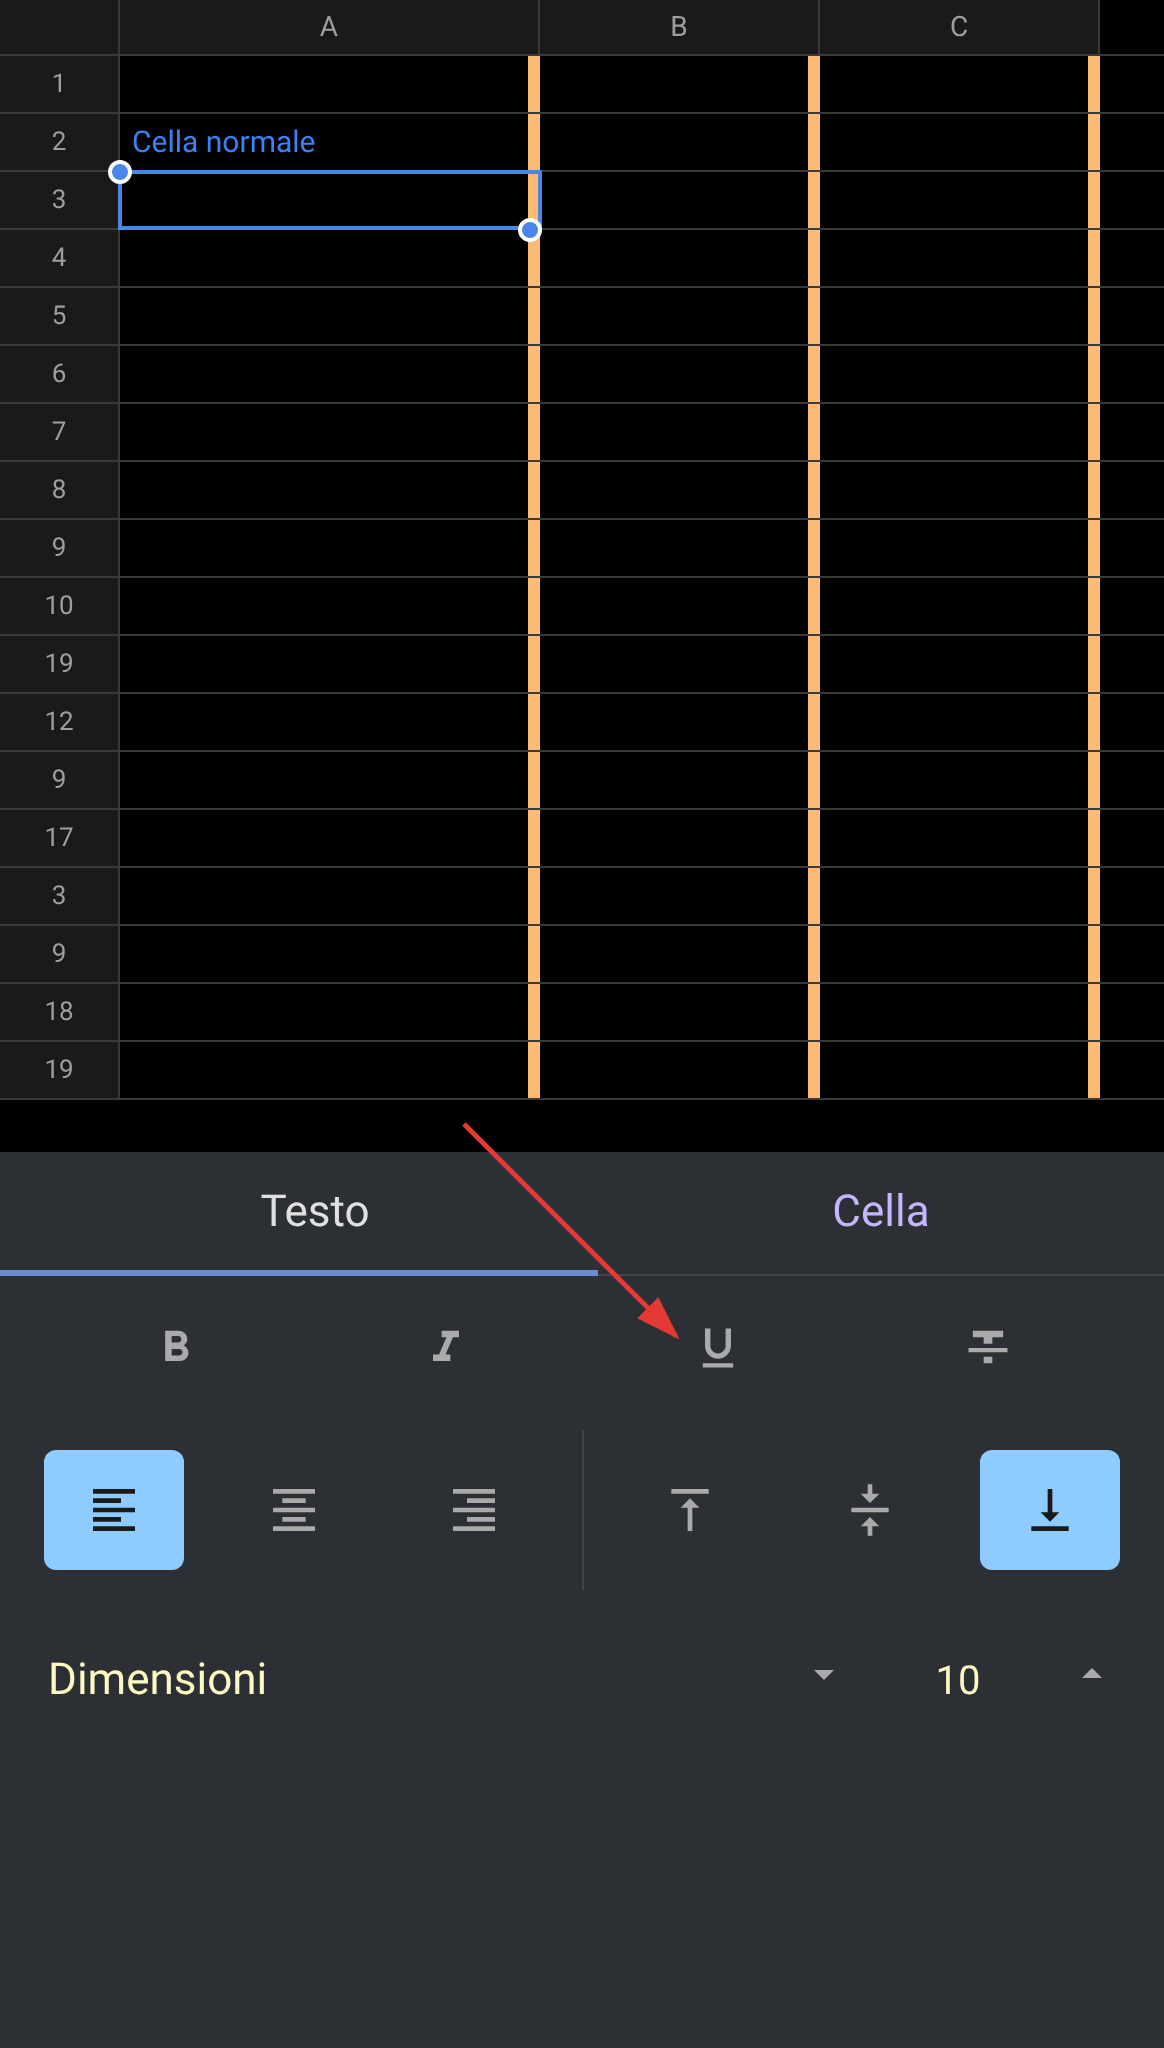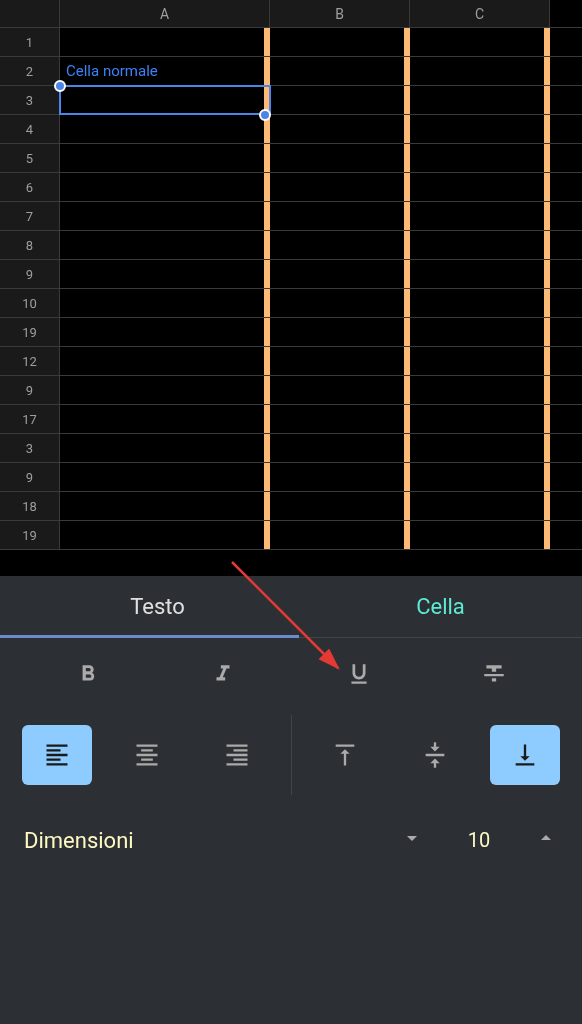--- a/index.html
+++ b/index.html
@@ -101,21 +101,21 @@
       display: flex;
       height: 62px;
       border-bottom: 1px solid #444;
     }
     .tab {
       flex: 1;
       display: flex;
       align-items: center;
       justify-content: center;
       font-size: 22px;
-      color: #5eead4;
+      color: #c4b5fd;
       cursor: pointer;
       position: relative;
     }
     .tab.active {
       color: #e0e0e0;
       padding-left: 16px;
     }
     .tab.active::after {
       content: '';
       position: absolute;

